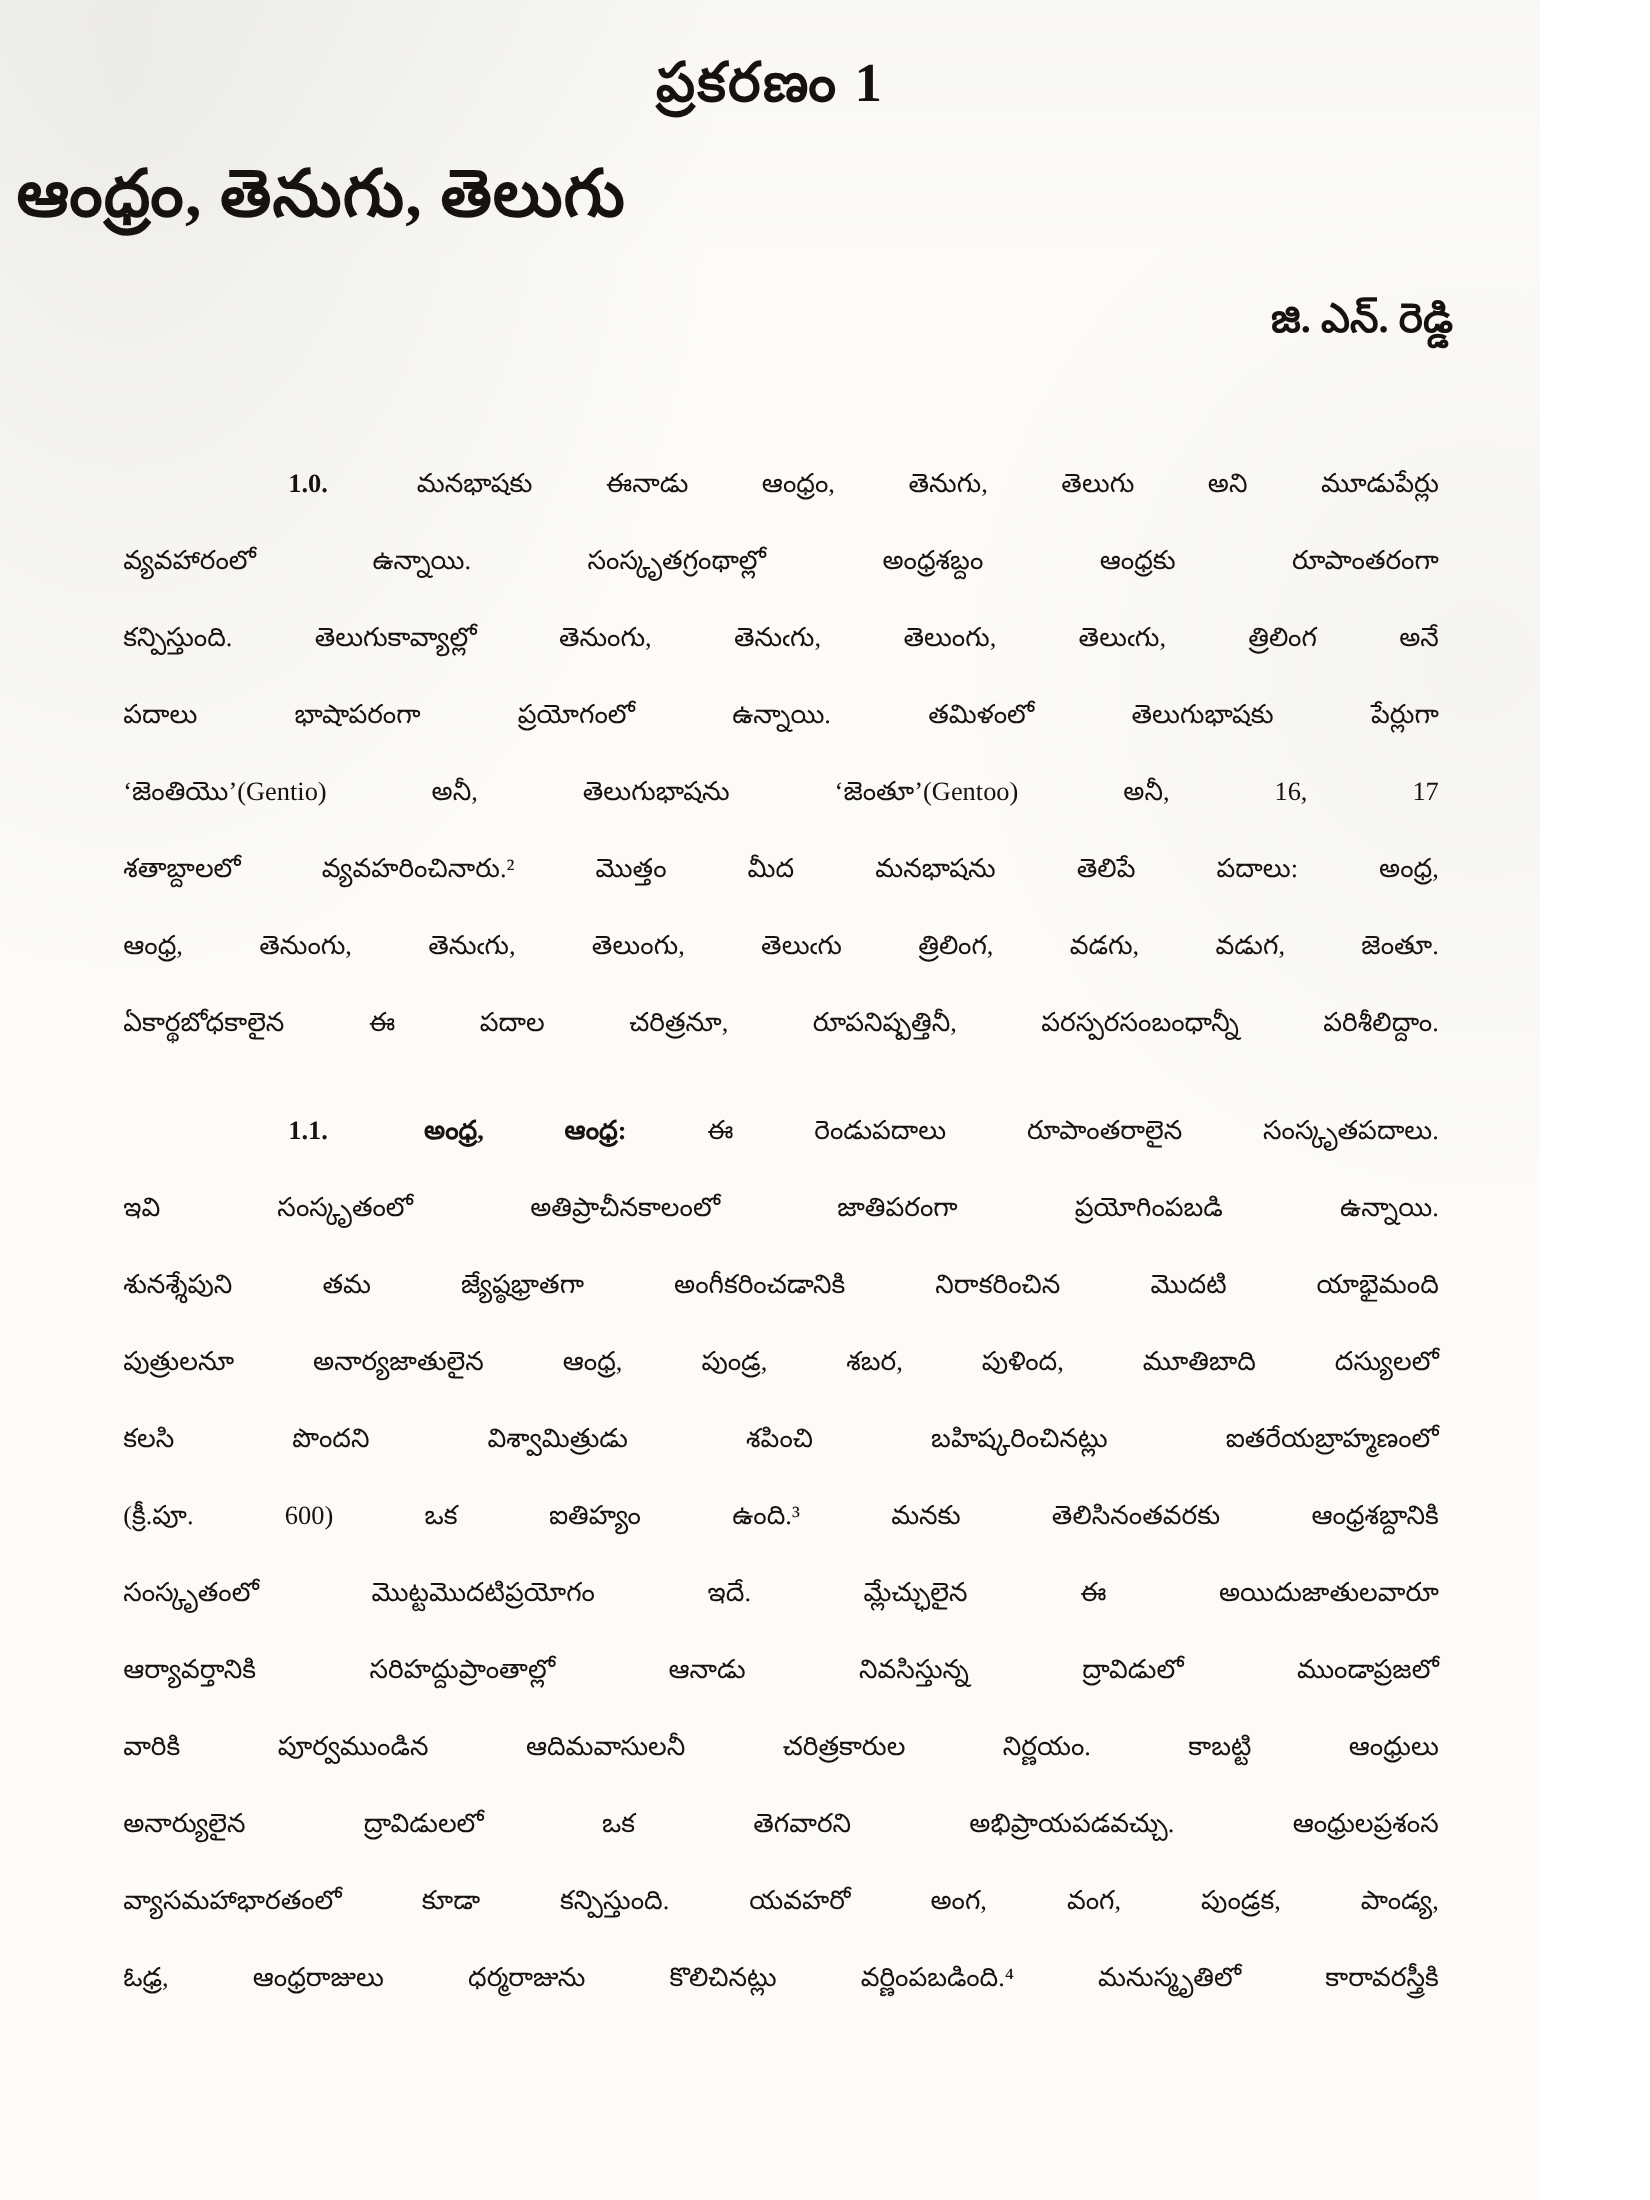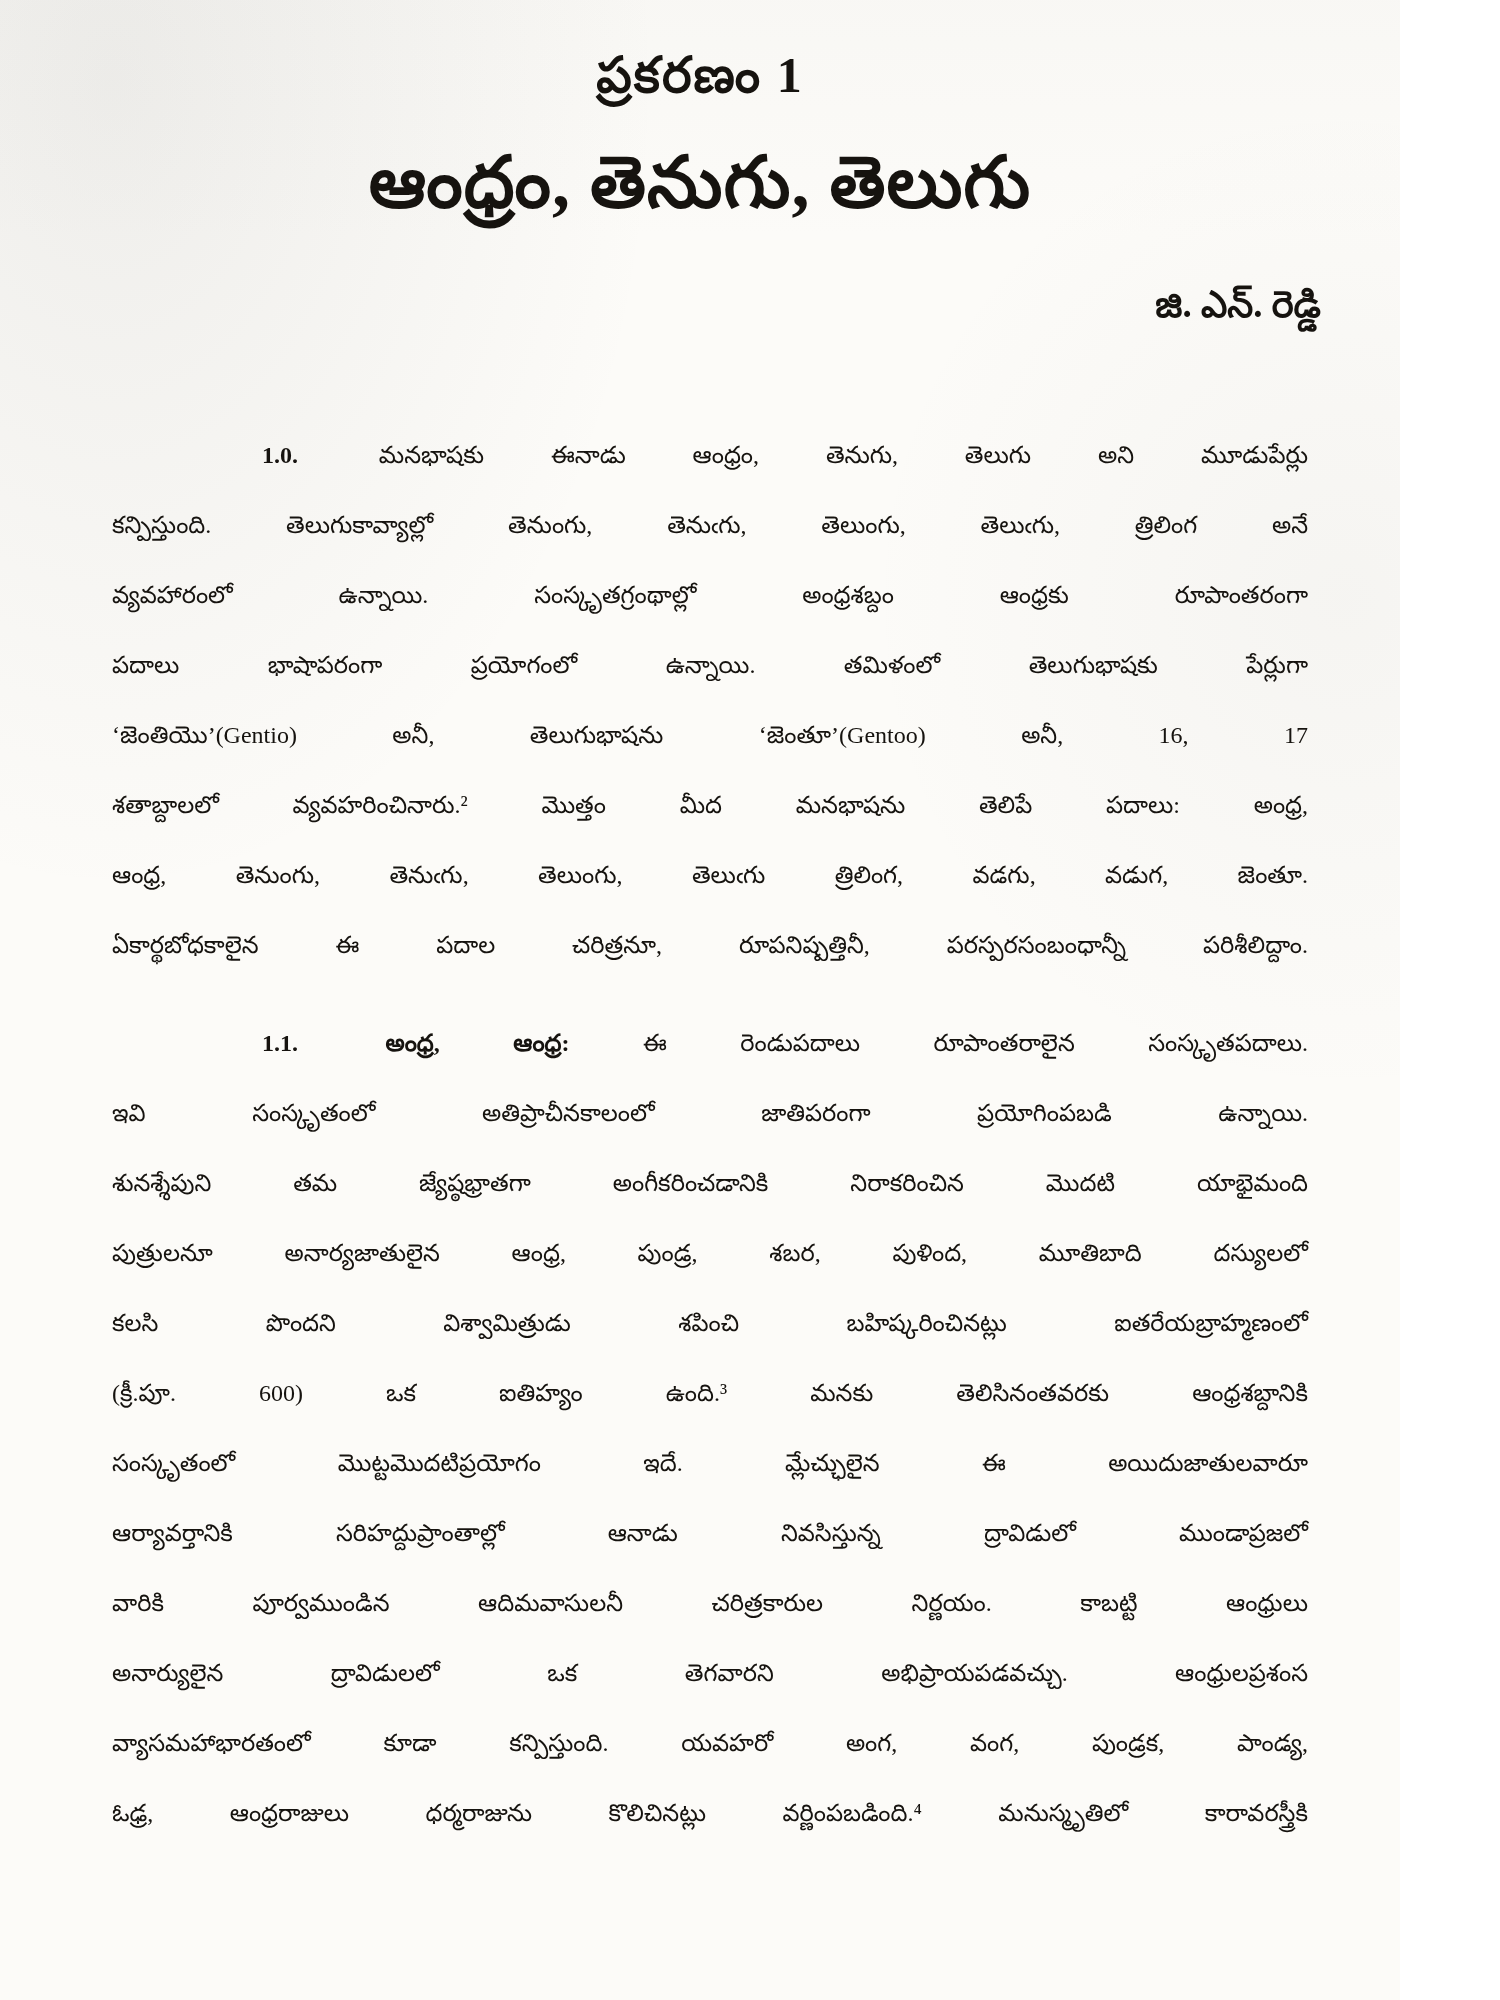--- a/index.html
+++ b/index.html
@@ -16,23 +16,22 @@
       linear-gradient(180deg, rgba(180,180,175,0.05) 0%, rgba(255,255,255,0) 12%);
   }
   .chapter{
     padding-top:46px;
     text-align:center;
     font-size:50px;
     font-weight:700;
     letter-spacing:2px;
   }
   .title{
-    margin:26px 0 0 0;
-    text-align:center;
-    font-size:72px;
+    margin:26px 0 0 15px;
+    font-size:60px;
     font-weight:700;
     letter-spacing:1px;
     line-height:1.15;
   }
   .author{
     margin-top:58px;
     padding-right:79px;
     text-align:right;
     font-size:37px;
     font-weight:700;
@@ -58,22 +57,22 @@
 <div class="page" style="color: rgb(22, 19, 15);">
   <div class="chapter">ప్రకరణం 1</div>
 
   <h1 class="title">ఆంధ్రం, తెనుగు, తెలుగు</h1>
 
   <div class="author">జి. ఎన్. రెడ్డి</div>
 
   <div class="body-text" id="body-text">
       <div class="paragraph">
         <div class="line first-line"><span class="secnum">1.0.</span> మనభాషకు ఈనాడు ఆంధ్రం, తెనుగు, తెలుగు అని మూడుపేర్లు</div>
+        <div class="line">వ్యవహారంలో ఉన్నాయి. సంస్కృతగ్రంథాల్లో అంధ్రశబ్దం ఆంధ్రకు రూపాంతరంగా</div>
         <div class="line">కన్పిస్తుంది. తెలుగుకావ్యాల్లో తెనుంగు, తెనుఁగు, తెలుంగు, తెలుఁగు, త్రిలింగ అనే</div>
-        <div class="line">వ్యవహారంలో ఉన్నాయి. సంస్కృతగ్రంథాల్లో అంధ్రశబ్దం ఆంధ్రకు రూపాంతరంగా</div>
         <div class="line">పదాలు భాషాపరంగా ప్రయోగంలో ఉన్నాయి. తమిళంలో తెలుగుభాషకు పేర్లుగా</div>
         <div class="line">‘జెంతియొ’(Gentio) అనీ, తెలుగుభాషను ‘జెంతూ’(Gentoo) అనీ, 16, 17</div>
         <div class="line">శతాబ్దాలలో వ్యవహరించినారు.² మొత్తం మీద మనభాషను తెలిపే పదాలు: అంధ్ర,</div>
         <div class="line">ఆంధ్ర, తెనుంగు, తెనుఁగు, తెలుంగు, తెలుఁగు త్రిలింగ, వడగు, వడుగ, జెంతూ.</div>
         <div class="line">ఏకార్థబోధకాలైన ఈ పదాల చరిత్రనూ, రూపనిష్పత్తినీ, పరస్పరసంబంధాన్నీ పరిశీలిద్దాం.</div>
       </div>
       <div class="paragraph gap">
         <div class="line first-line"><span class="secnum">1.1.</span> <span class="lead">అంధ్ర, ఆంధ్ర:</span> ఈ రెండుపదాలు రూపాంతరాలైన సంస్కృతపదాలు.</div>
         <div class="line">ఇవి సంస్కృతంలో అతిప్రాచీనకాలంలో జాతిపరంగా ప్రయోగింపబడి ఉన్నాయి.</div>
         <div class="line">శునశ్శేపుని తమ జ్యేష్ఠభ్రాతగా అంగీకరించడానికి నిరాకరించిన మొదటి యాభైమంది</div>

